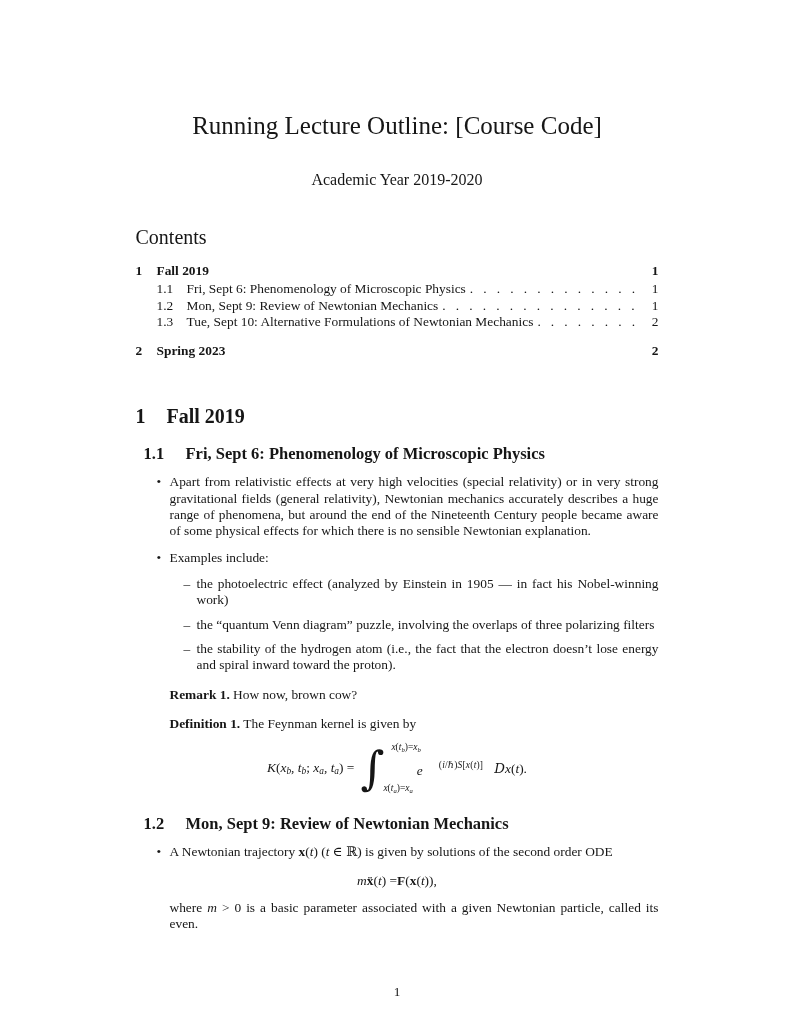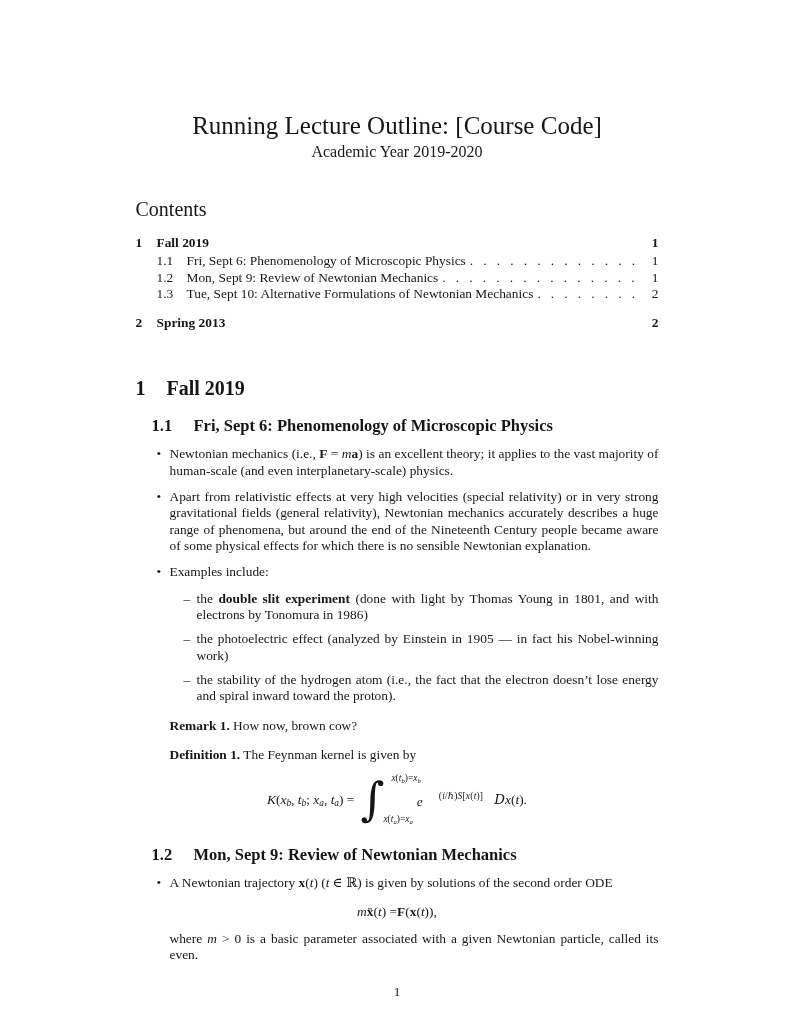--- a/index.html
+++ b/index.html
@@ -12,42 +12,42 @@
     font-family:"Liberation Serif","DejaVu Serif",serif;
     font-size:13.4px;line-height:1.22;
     overflow:hidden;
     box-sizing:border-box;
     padding:112px 69px 0 69px;
   }
   
   .titleblock{text-align:center;}
   .doc-title{font-size:25px;font-weight:normal;margin:0;line-height:1.15;}
   .doc-author{font-size:16px;margin-top:23px;}
-  .doc-date{font-size:16px;margin-top:1px;}
+  .doc-date{font-size:16px;margin-top:29px;}
   
   .contents-heading{font-size:20px;font-weight:normal;margin-top:37px;line-height:1.1;}
   .toc{margin-top:15px;}
   .toc-row{display:flex;align-items:baseline;line-height:16.2px;}
   .toc-l1{font-weight:bold;}
   .toc-l1 .toc-num{width:21px;}
   .toc-l2 .toc-num{margin-left:21px;width:30px;}
   .toc-row + .toc-l1{margin-top:13px;}
   .toc-l1 + .toc-l2{margin-top:2px;}
   .toc-label{white-space:nowrap;}
   .toc-dots{flex:1;overflow:hidden;white-space:nowrap;margin:0 4px;}
   .toc-dots::after{
     content:". . . . . . . . . . . . . . . . . . . . . . . . . . . . . . . . . . . . . . . . . . . . . . . . . . . . . . . . . . . .";
     letter-spacing:3.4px;
   }
   .toc-fill{flex:1;}
   .toc-page{width:16px;text-align:right;}
   
   .h-sec{font-size:20px;font-weight:bold;margin:46px 0 16px 0;line-height:1.15;}
   .h-sec .sec-num{display:inline-block;min-width:31px;}
-  .h-sub{font-size:16.5px;font-weight:bold;margin:17px 0 0 16px;line-height:1.15;}
+  .h-sub{font-size:16.5px;font-weight:bold;margin:17px 0 0 8px;line-height:1.15;}
   .h-sub .sec-num{display:inline-block;min-width:42px;}
   .list{margin-top:9px;}
   .li{position:relative;padding-left:34px;margin-top:10px;text-align:justify;}
   .li::before{content:"\2022";position:absolute;left:21px;}
   .list2{margin-top:10px;}
   .li2{position:relative;padding-left:61px;margin-top:8px;text-align:justify;}
   .li2::before{content:"\2013";position:absolute;left:48px;}
   .theorem{padding-left:34px;margin-top:13px;}
   .thm-label{font-weight:bold;}
   .after-eq{padding-left:34px;margin-top:11px;text-align:justify;}
@@ -104,38 +104,37 @@
       <span class="toc-page">1</span>
     </div>
     <div class="toc-row toc-l2">
       <span class="toc-num">1.3</span>
       <span class="toc-label">Tue, Sept 10: Alternative Formulations of Newtonian Mechanics</span>
       <span class="toc-dots"></span>
       <span class="toc-page">2</span>
     </div>
     <div class="toc-row toc-l1">
       <span class="toc-num">2</span>
-      <span class="toc-label">Spring 2013</span>
+      <span class="toc-label">Spring 2023</span>
       <span class="toc-fill"></span>
       <span class="toc-page">2</span>
     </div>
   </div>
 
   <h2 class="h-sec"><span class="sec-num">1</span><span>Fall 2019</span></h2>
 
   <h3 class="h-sub"><span class="sec-num">1.1</span><span>Fri, Sept 6: Phenomenology of Microscopic Physics</span></h3>
 
   <div class="list">
-    <div class="li"><span>Newtonian mechanics (i.e., </span><span class="rt-mb">F</span><span> = </span><span class="rt-m">m</span><span class="rt-mb">a</span><span>) is an excellent theory; it applies to the vast majority of human-scale (and even interplanetary-scale) physics.</span></div>
     <div class="li"><span>Apart from relativistic effects at very high velocities (special relativity) or in very strong gravitational fields (general relativity), Newtonian mechanics accurately describes a huge range of phenomena, but around the end of the Nineteenth Century people became aware of some physical effects for which there is no sensible Newtonian explanation.</span></div>
     <div class="li"><span>Examples include:</span></div>
 
     <div class="list2">
-      <div class="li2"><span>the </span><span class="rt-b">double slit experiment</span><span> (done with light by Thomas Young in 1801, and with electrons by Tonomura in 1986)</span></div>
       <div class="li2"><span>the photoelectric effect (analyzed by Einstein in 1905 — in fact his Nobel-winning work)</span></div>
+      <div class="li2"><span>the “quantum Venn diagram” puzzle, involving the overlaps of three polarizing filters</span></div>
       <div class="li2"><span>the stability of the hydrogen atom (i.e., the fact that the electron doesn’t lose energy and spiral inward toward the proton).</span></div>
     </div>
 
     <div class="theorem">
       <span class="thm-label">Remark 1.</span>
       <span><span class="rt-i">How now, brown cow?</span></span>
     </div>
 
     <div class="theorem">
       <span class="thm-label">Definition 1.</span>

